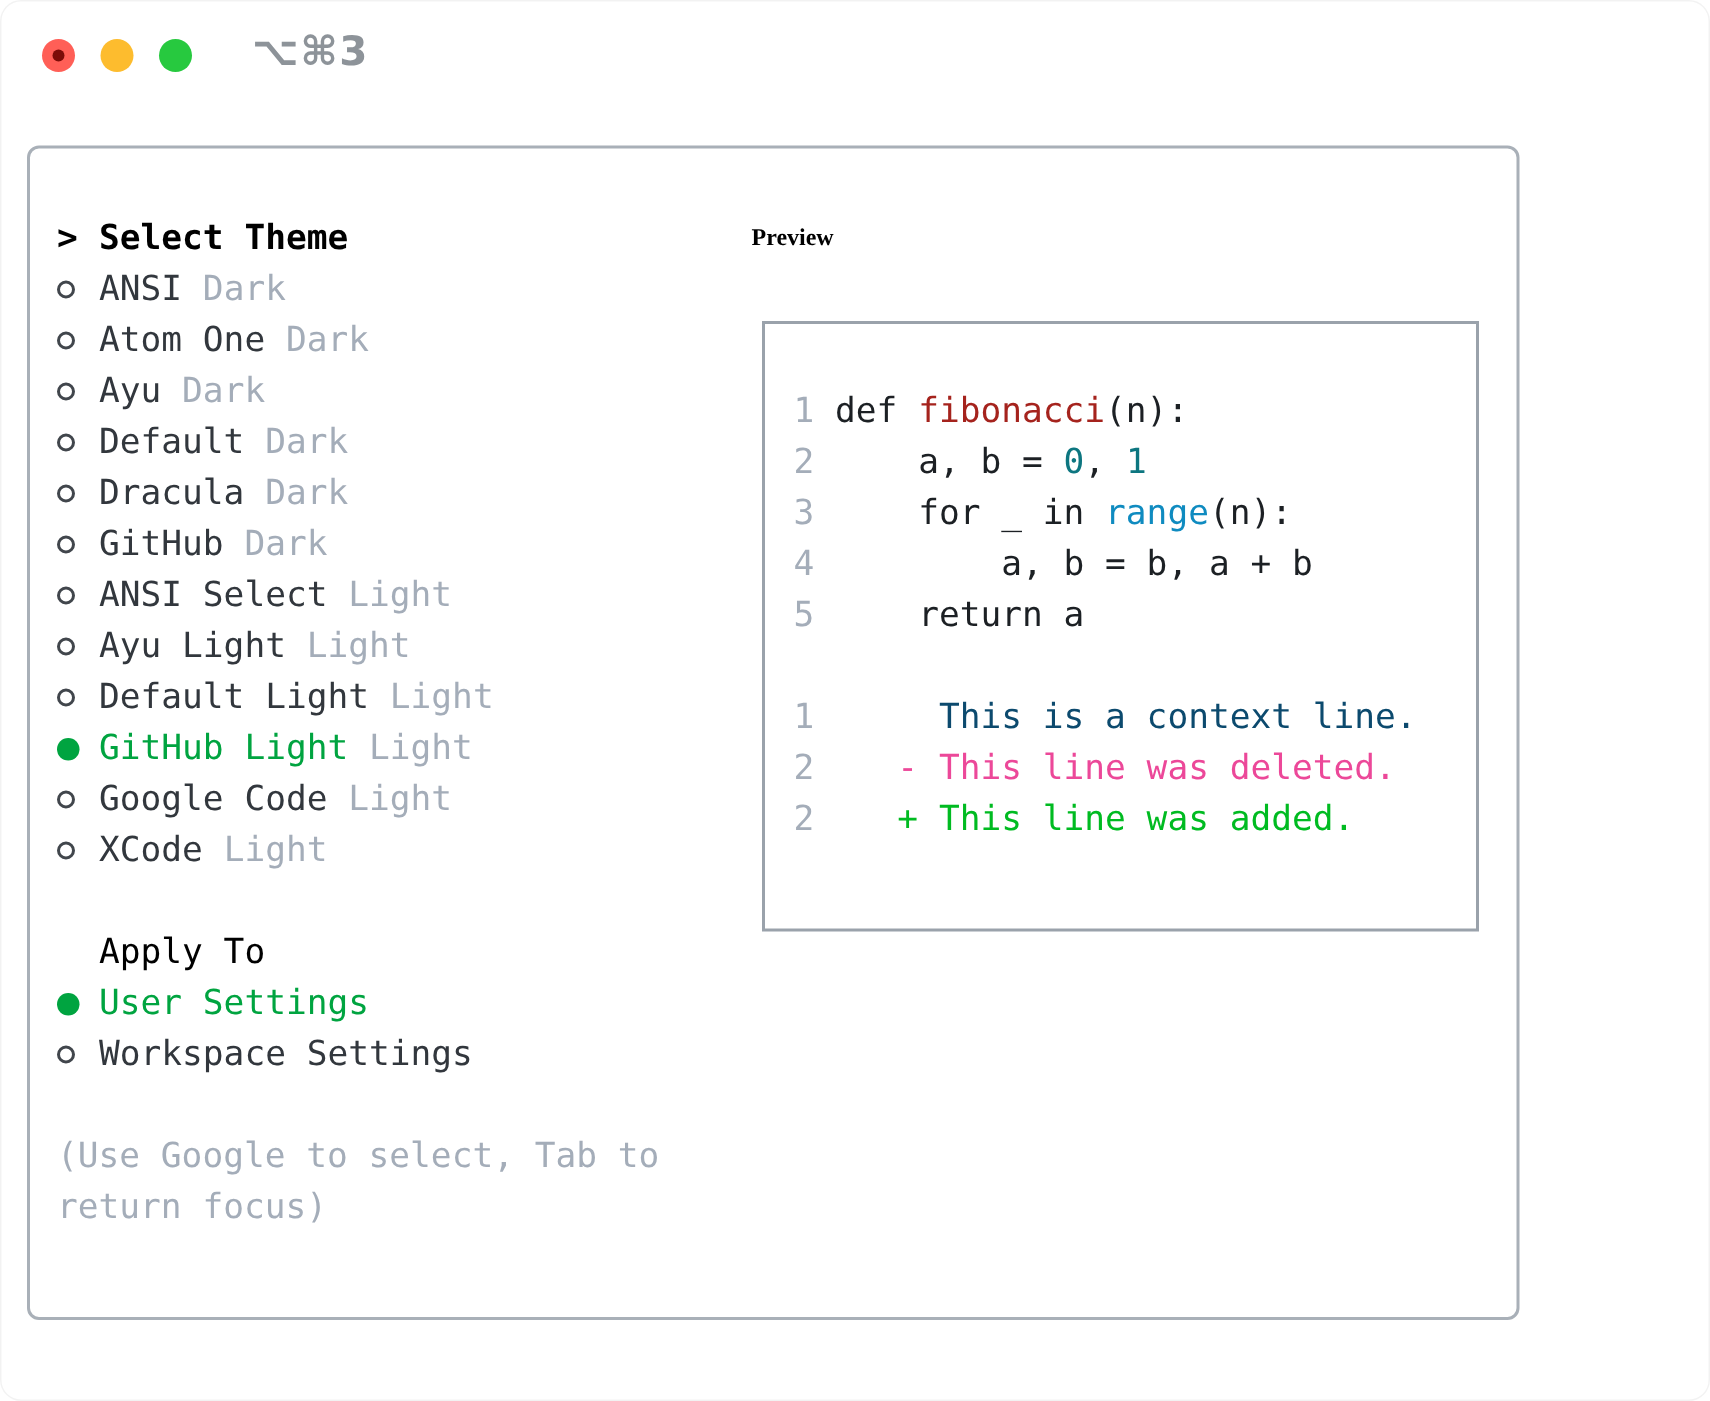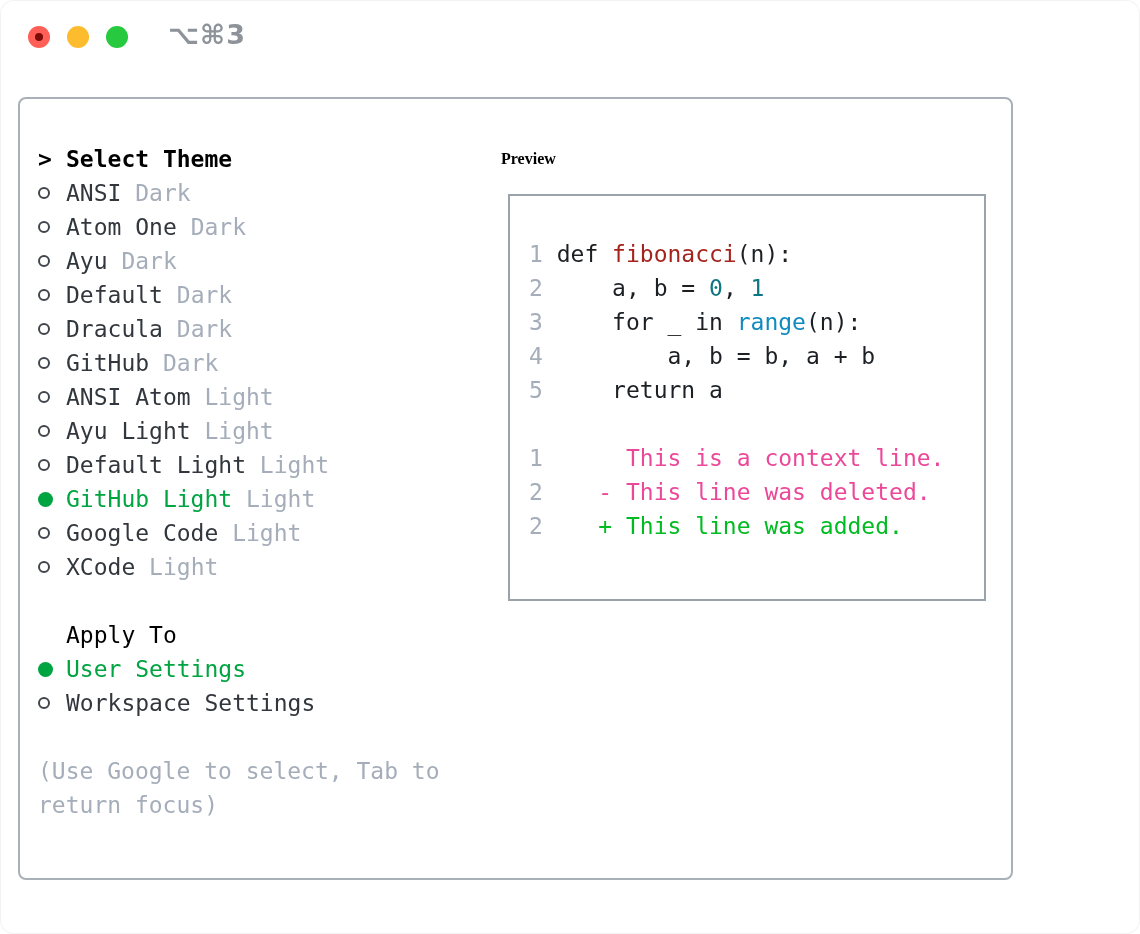--- a/index.html
+++ b/index.html
@@ -36,30 +36,30 @@
   .header-text{color:#000000;font-weight:bold;}
   .sub-title{color:#000000;}
   .t-name{color:#32373d;}
   .t-name.green{color:#00a440;}
   .t-var{color:#a4adb9;}
   .spacer{height:34px;}
   .hint{color:#a4adb9;white-space:pre;}
   
   .preview-title{position:absolute;left:481px;top:43px;font-size:16px;
                  line-height:34px;font-weight:bold;color:#000000;font-family:Liberation Serif, serif;}
-  .preview-box{position:absolute;left:488px;top:95px;width:478px;height:407px;
+  .preview-box{position:absolute;left:488px;top:115px;width:478px;height:407px;
                box-sizing:border-box;border:2px solid #9aa2ab;background:#ffffff;
                padding:41px 0 4px 19px;overflow:hidden;}
   .code-line{font-size:23px;line-height:34px;white-space:pre;}
   .tk-ln{color:#a4adb9;}
   .tk-pln{color:#1c2024;}
   .tk-fn{color:#a5231d;}
   .tk-num{color:#0d7680;}
   .tk-blt{color:#0f8bc0;}
-  .tk-ctx{color:#ec4899;}
+  .tk-ctx{color:#0c4a6e;}
   .tk-del{color:#ec4899;}
   .tk-add{color:#00bb21;}
 </style>
 </head>
 <body>
 
 <div class="window">
 
   <div class="titlebar">
     <div class="traffic-lights">
@@ -80,21 +80,21 @@
         <span class="header-text">Select Theme</span>
       </div>
 
       <div id="theme-list">
           <div class="row"><span class="marker"><span class="circle"></span></span><span class="t-name">ANSI</span><span class="t-var"> Dark</span></div>
           <div class="row"><span class="marker"><span class="circle"></span></span><span class="t-name">Atom One</span><span class="t-var"> Dark</span></div>
           <div class="row"><span class="marker"><span class="circle"></span></span><span class="t-name">Ayu</span><span class="t-var"> Dark</span></div>
           <div class="row"><span class="marker"><span class="circle"></span></span><span class="t-name">Default</span><span class="t-var"> Dark</span></div>
           <div class="row"><span class="marker"><span class="circle"></span></span><span class="t-name">Dracula</span><span class="t-var"> Dark</span></div>
           <div class="row"><span class="marker"><span class="circle"></span></span><span class="t-name">GitHub</span><span class="t-var"> Dark</span></div>
-          <div class="row"><span class="marker"><span class="circle"></span></span><span class="t-name">ANSI Atom</span><span class="t-var"> Light</span></div>
+          <div class="row"><span class="marker"><span class="circle"></span></span><span class="t-name">ANSI Select</span><span class="t-var"> Light</span></div>
           <div class="row"><span class="marker"><span class="circle"></span></span><span class="t-name">Ayu Light</span><span class="t-var"> Light</span></div>
           <div class="row"><span class="marker"><span class="circle"></span></span><span class="t-name">Default Light</span><span class="t-var"> Light</span></div>
           <div class="row"><span class="marker"><span class="circle sel"></span></span><span class="t-name green">GitHub Light</span><span class="t-var"> Light</span></div>
           <div class="row"><span class="marker"><span class="circle"></span></span><span class="t-name">Google Code</span><span class="t-var"> Light</span></div>
           <div class="row"><span class="marker"><span class="circle"></span></span><span class="t-name">XCode</span><span class="t-var"> Light</span></div>
         </div>
 
       <div class="spacer"></div>
 
       <div class="row">

